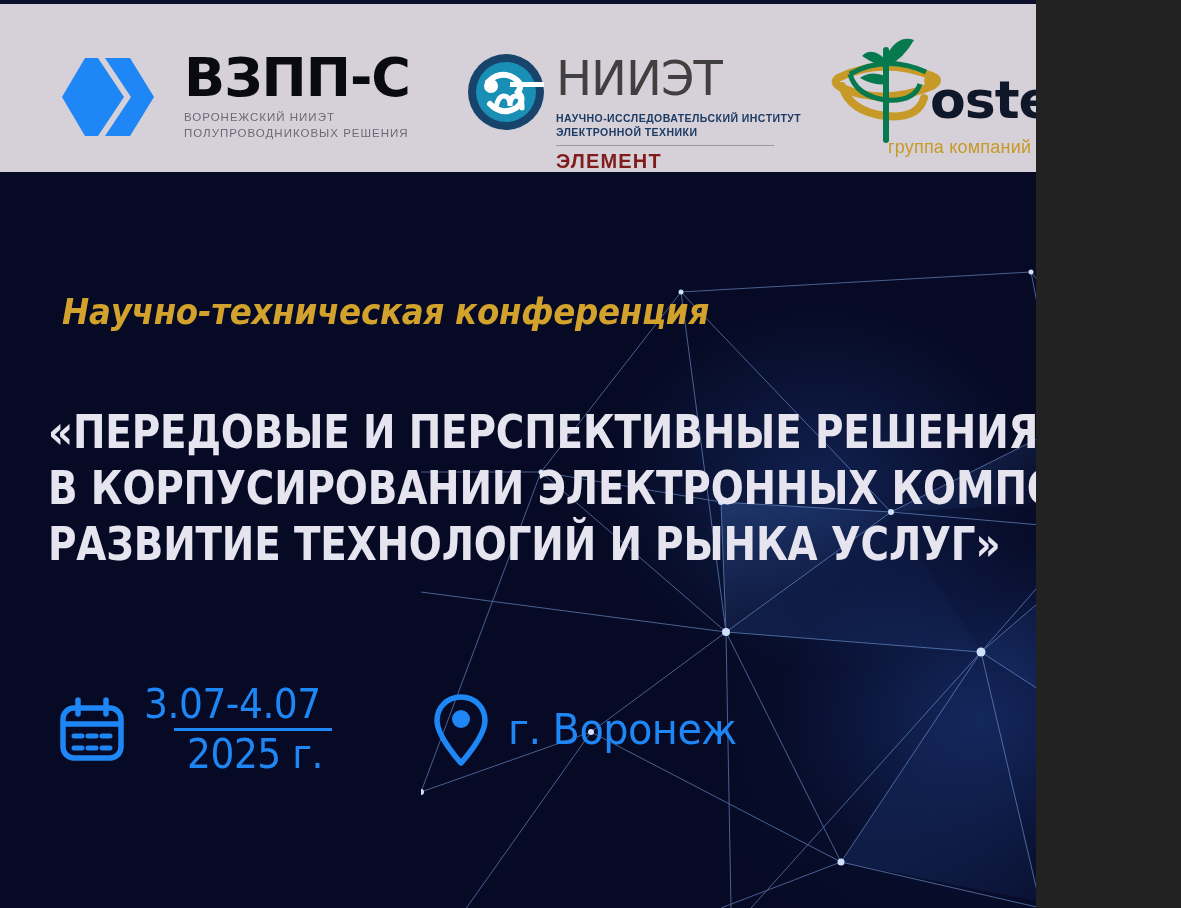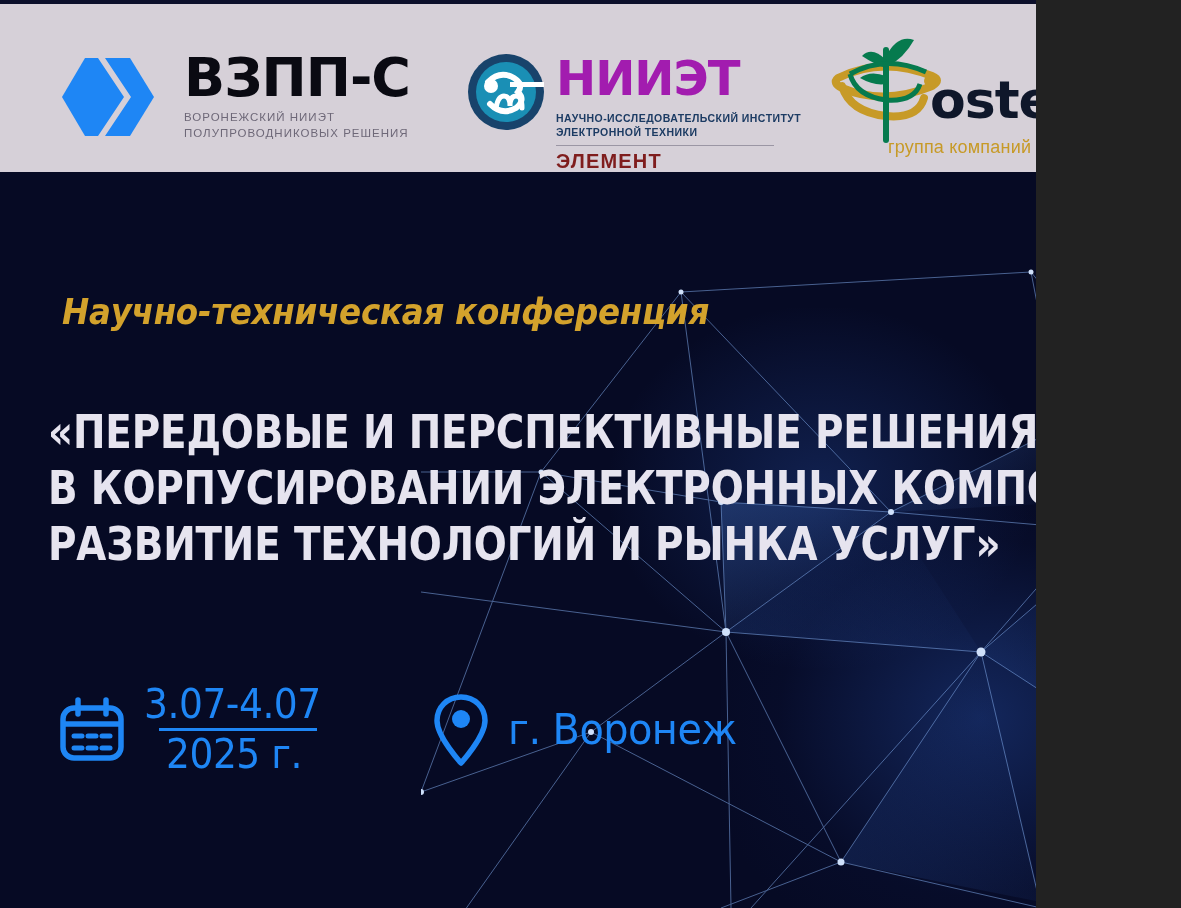--- a/index.html
+++ b/index.html
@@ -57,24 +57,24 @@
 
   
   .logo-niiet{
     position:absolute; left:466px; top:46px;
     display:flex; align-items:flex-start; gap:10px;
   }
   .niiet-mark{ width:80px; height:80px; flex:0 0 auto; margin-top:2px;}
   .niiet-text{ display:flex; flex-direction:column; padding-top:4px;}
   .niiet-word{
     font-family:"DejaVu Sans", sans-serif;
-    font-weight:bold;
+    font-weight:normal;
     font-size:48px;
     letter-spacing:-1px;
-    color:#a21caf;
+    color:#404040;
     line-height:1;
   }
   .niiet-sub{
     margin-top:9px;
     font-size:10.5px;
     font-weight:bold;
     letter-spacing:0.45px;
     color:#1C3B63;
     line-height:1.35;
   }
@@ -163,21 +163,21 @@
 
   .meta{
     position:absolute; left:58px; top:512px;
     display:flex; align-items:center; gap:100px;
   }
   .meta-item{ display:flex; align-items:center; gap:18px; }
 
   .cal-icon{ width:68px; height:68px; flex:0 0 auto; }
   .pin-icon{ width:58px; height:74px; flex:0 0 auto; }
 
-  .date-stack{ display:flex; flex-direction:column; align-items:center; }
+  .date-stack{ display:flex; flex-direction:column; align-items:flex-end; }
   .date-top{
     font-family:"DejaVu Sans", sans-serif;
     font-size:40px; color:#1E86F5; line-height:1.04;
     letter-spacing:-0.5px;
     transform:scaleX(0.94); transform-origin:left center;
   }
   .date-rule{ width:158px; height:3px; background:#1E86F5; margin:2px 0 3px; }
   .date-bottom{
     font-family:"DejaVu Sans", sans-serif;
     font-size:40px; color:#1E86F5; line-height:1.04;

